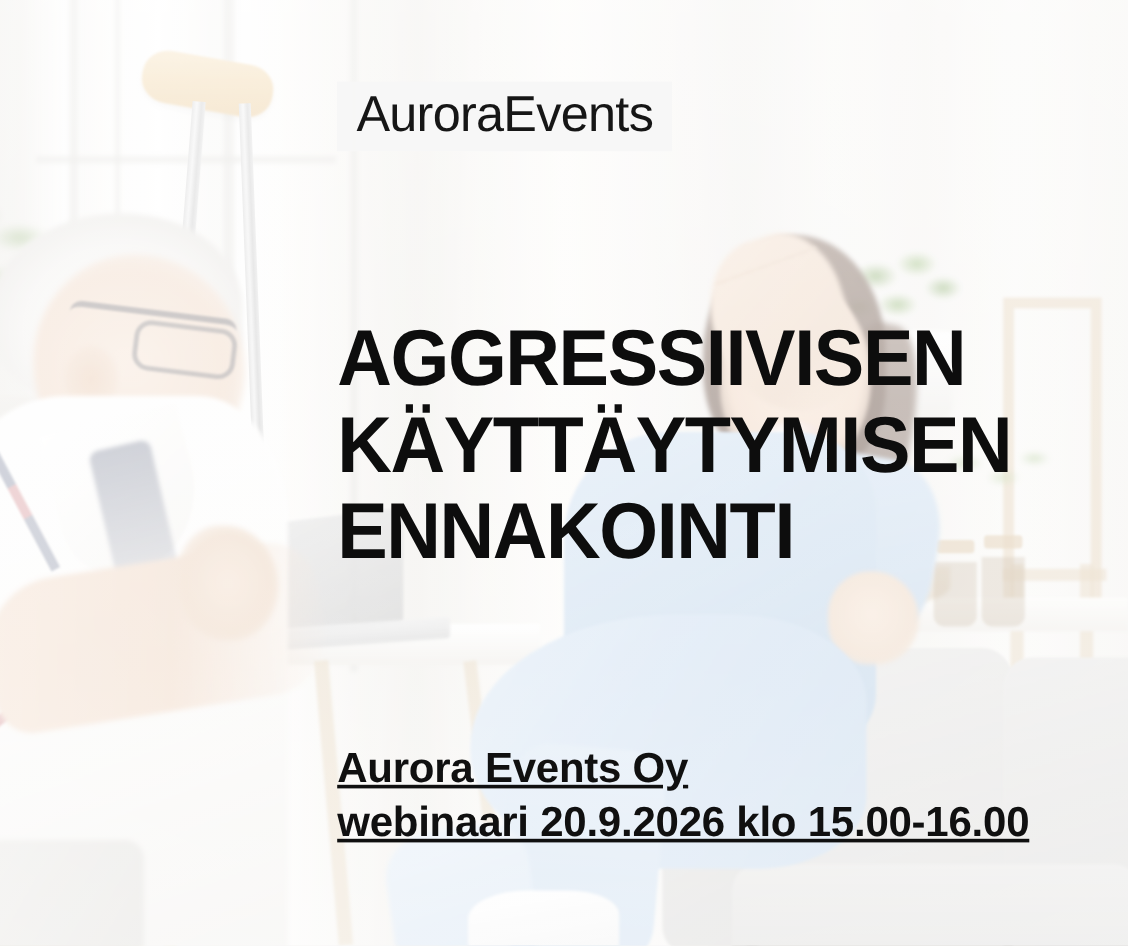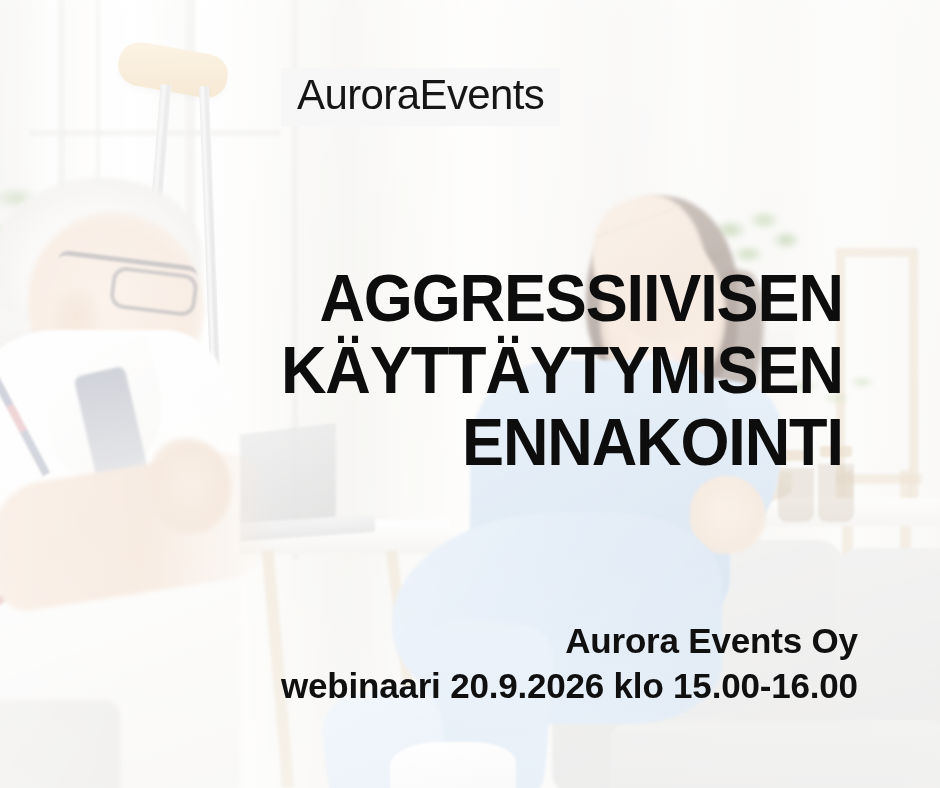--- a/index.html
+++ b/index.html
@@ -415,21 +415,21 @@
     pointer-events: none;
   }
   .wash2 {
     position: absolute; inset: 0;
     background: radial-gradient(ellipse 110% 90% at 50% 45%,
                 rgba(255,255,255,.22) 0%, rgba(255,255,255,.46) 100%);
     pointer-events: none;
   }
 
   
-  .content { position: absolute; inset: 0; text-align: right; }
+  .content { position: absolute; inset: 0; }
 
   .logo-box {
     position: absolute;
     left: 281px; top: 68px;
     padding: 6px 16px 10px 16px;
     background: rgba(246,246,246,.92);
     line-height: 1;
   }
   .logo-text {
     font-family: "Liberation Sans", sans-serif;
@@ -459,21 +459,21 @@
     position: absolute;
     left: 281px; top: 618px;
     color: #101010;
     font-family: "Liberation Sans", sans-serif;
     font-weight: 700;
     font-size: 35px;
     line-height: 45px;
     letter-spacing: -.2px;
     white-space: nowrap;
   }
-  .subblock .sub-line { display: block; }
+  .subblock .sub-line { display: block; text-decoration: underline; }
 </style>
 </head>
 <body>
 
 <div id="poster">
 
   <div class="scene">
     <div class="wall"></div>
 
     <div class="window"></div>

